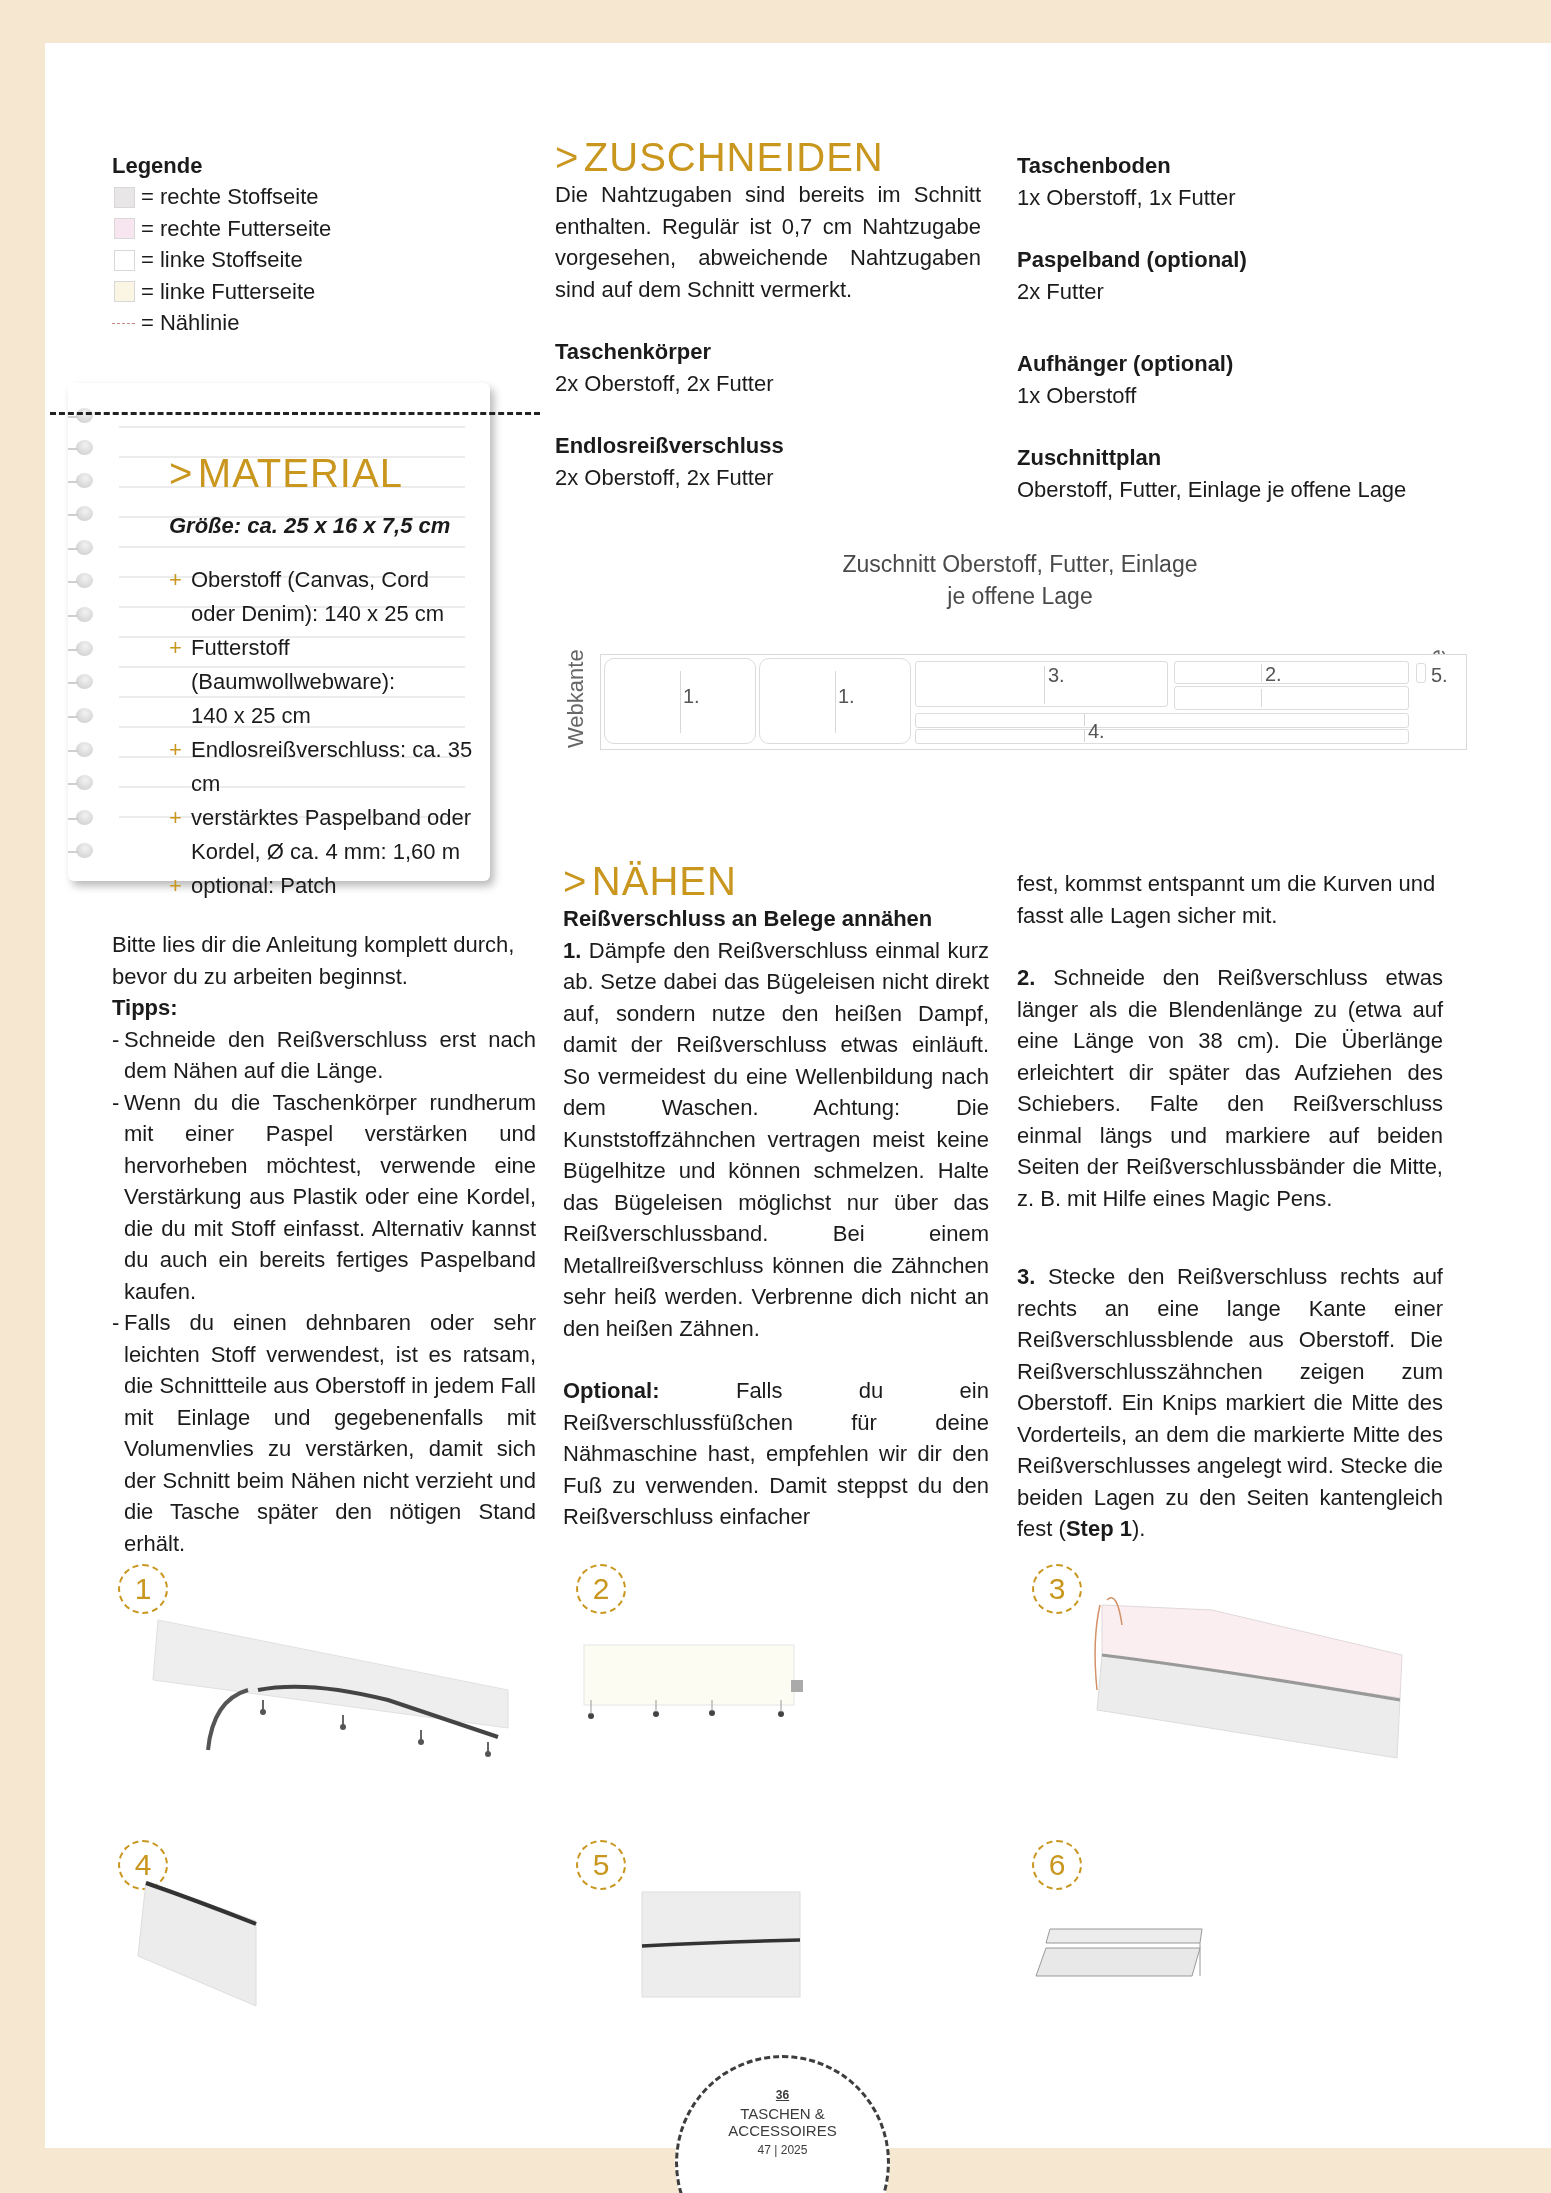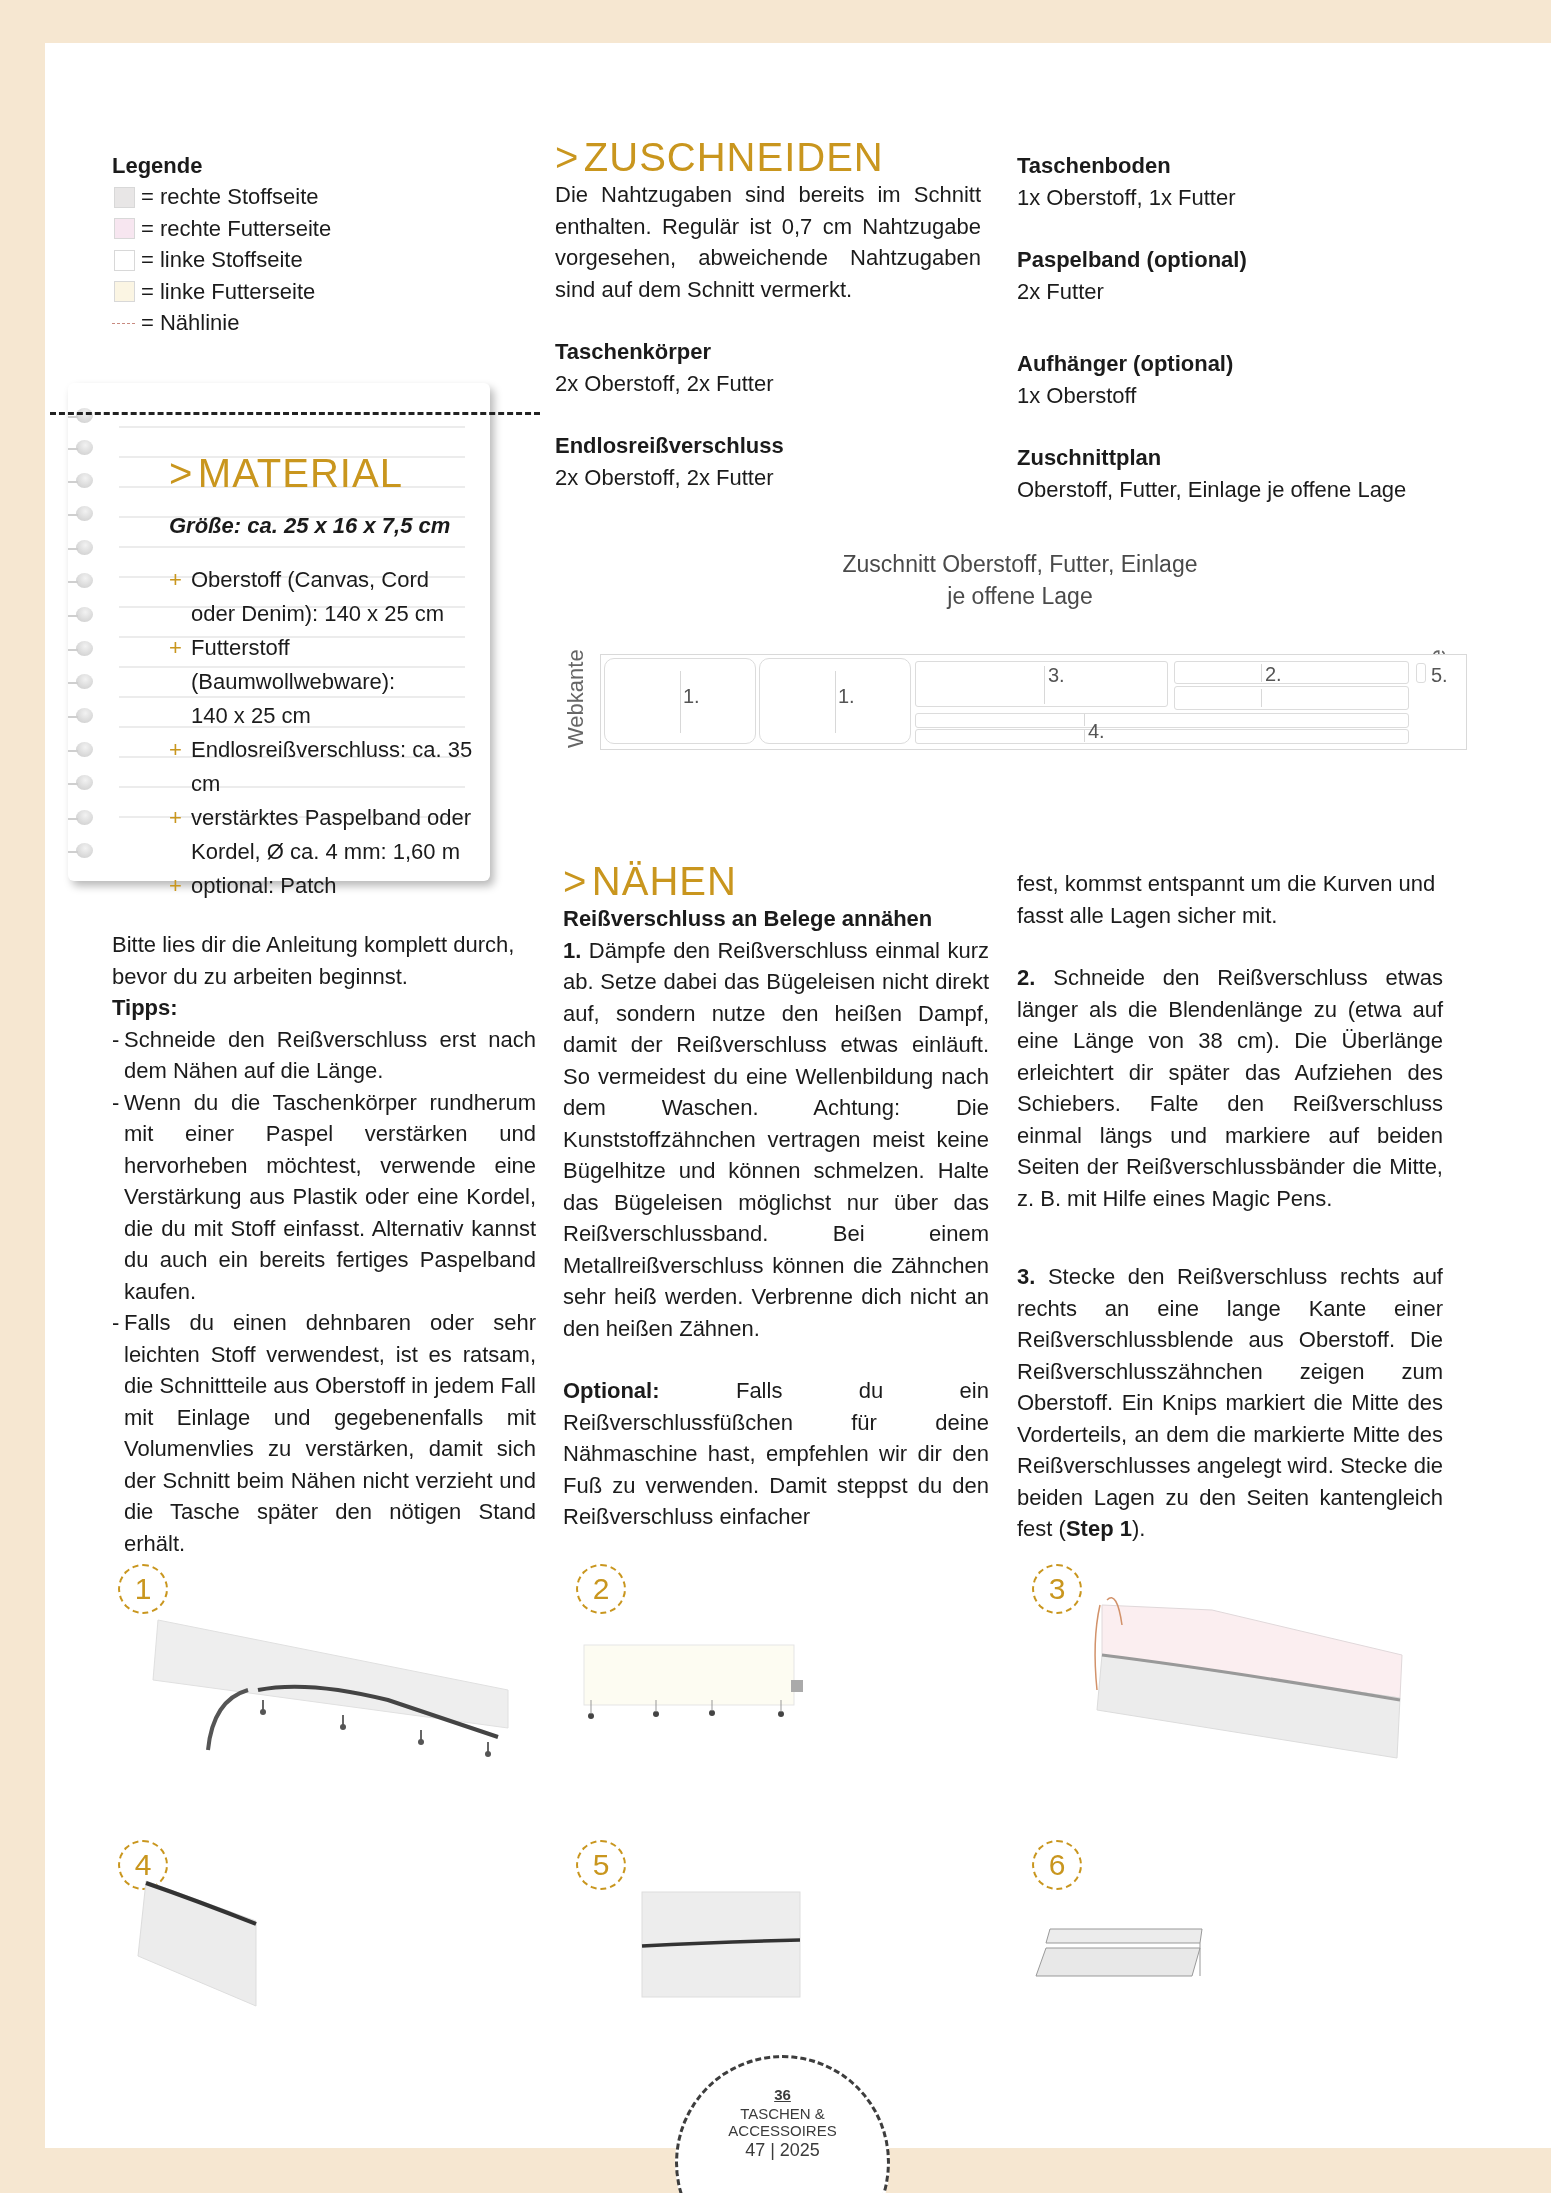--- a/index.html
+++ b/index.html
@@ -373,17 +373,17 @@
   <div class="badge">6</div>
   <svg class="fabric" style="left:0; top:0" width="440" height="240">
     <polygon points="28,103 180,103 178,117 24,117" fill="#ececec" stroke="#999"></polygon>
     <polygon points="24,122 178,122 170,150 14,150" fill="#e8e8e8" stroke="#999"></polygon>
     <line x1="178" y1="117" x2="178" y2="150" stroke="#999"></line>
   </svg>
 </div>
 
 <div class="footer-circle"></div>
 <div class="footer-text">
-  <div class="bold" style="font-size:15px; line-height:20px;text-decoration:underline;">36</div>
+  <div class="bold" style="font-size:12px; line-height:20px;text-decoration:underline;">36</div>
   <div style="font-size:15px; line-height:17px;">TASCHEN &amp;</div>
   <div style="font-size:15px; line-height:17px;text-align:center;">ACCESSOIRES</div>
-  <div style="font-size:18px; line-height:22px;">47 | 2025</div>
+  <div style="font-size:12px; line-height:22px;">47 | 2025</div>
 </div>
 
 </body></html>

